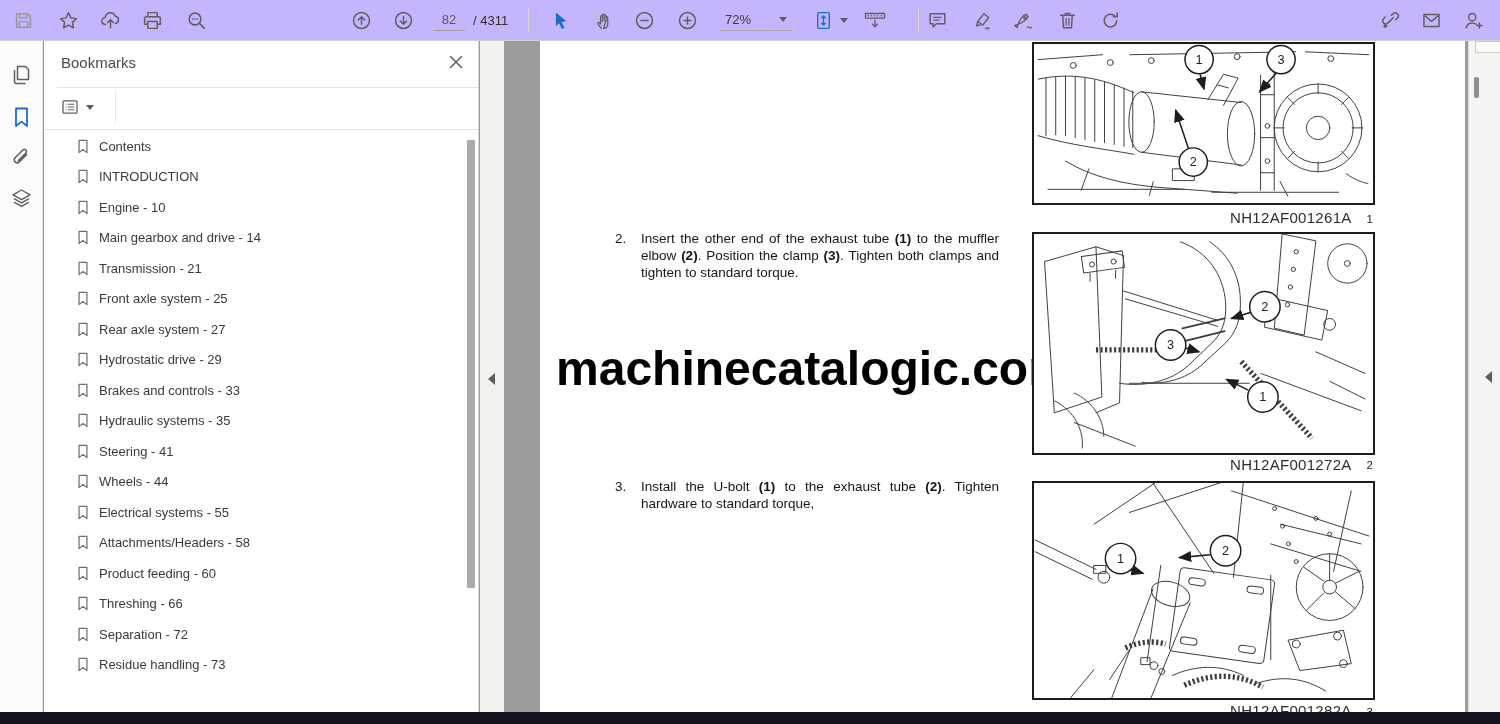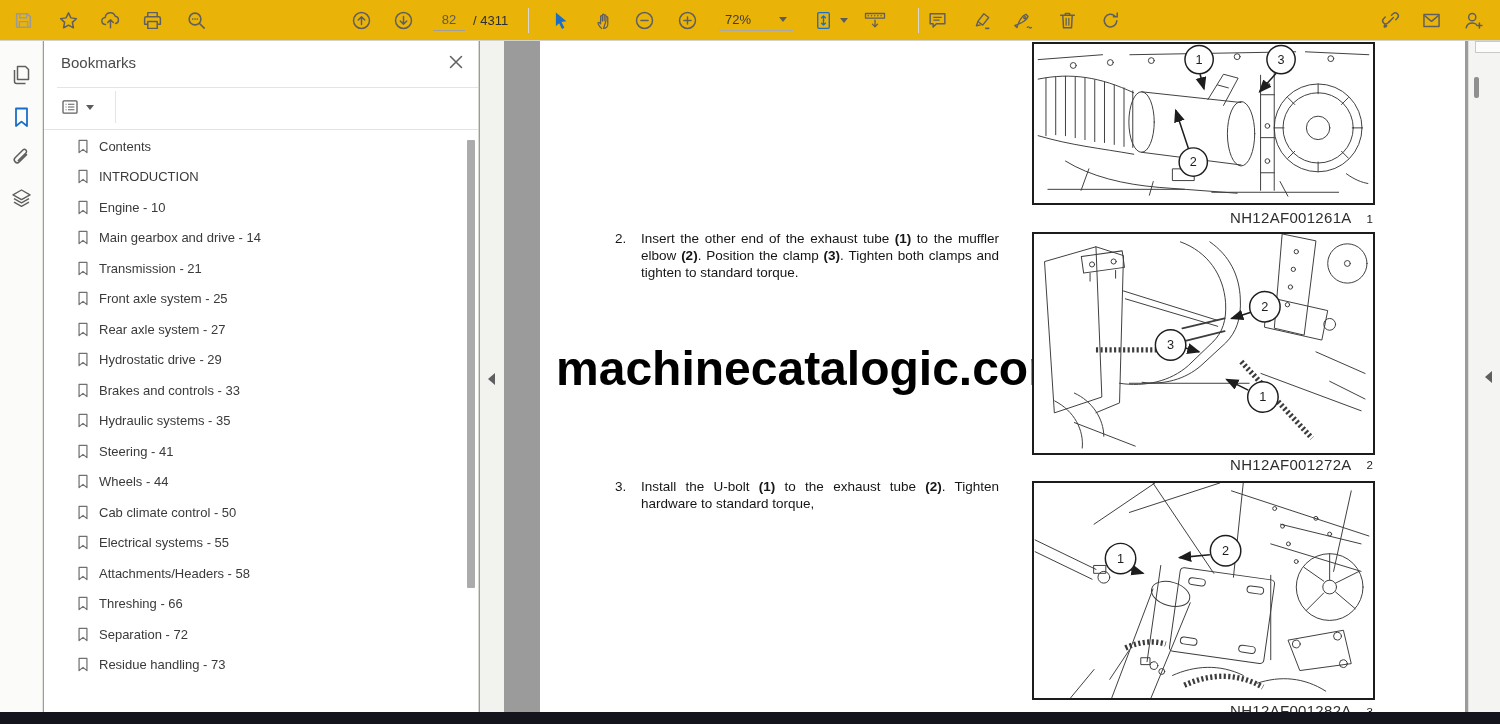--- a/index.html
+++ b/index.html
@@ -1,21 +1,21 @@
 <!DOCTYPE html>
 <html><head>
 <meta charset="utf-8">
 <style>
   * { box-sizing: border-box; margin: 0; padding: 0; }
   html,body { width:1500px; height:724px; overflow:hidden; }
   body { position:relative; font-family:"Liberation Sans", sans-serif; background:#9b9b9b; }
 
   
   .toolbar { position:absolute; left:0; top:0; width:1500px; height:41px;
-             background:#eab308; border-bottom:1px solid #d2d2cf; z-index:15; }
+             background:#c4b5fd; border-bottom:1px solid #d2d2cf; z-index:15; }
   .tb { position:absolute; top:10px; width:21px; height:21px; cursor:pointer; }
   .tb svg { width:100%; height:100%; display:block; }
   .tb-sep { position:absolute; top:8px; width:1px; height:25px; background:#d8d8d5; }
   .page-box { position:absolute; left:433px; top:8px; width:32px; height:23px;
               border-bottom:1px solid #9f9f9f; color:#5a5a5a; font-size:13px;
               text-align:center; line-height:23px; background:transparent; }
   .page-total { position:absolute; left:473px; top:13px; font-size:13px; color:#2f2f2f; }
   .zoom-box { position:absolute; left:719px; top:8px; width:74px; height:23px;
               border-bottom:1px solid #a9a9a9; display:flex; align-items:center;
               justify-content:space-between; padding:0 6px; cursor:pointer; }
@@ -373,41 +373,41 @@
     <span class="bm-label">Steering - 41</span>
   </div>
 
   <div class="bm-row">
     <svg class="bm-ico" viewBox="0 0 16 18">
           <path d="M3.5 2h9v14l-4.5-3.7L3.5 16z" fill="none" stroke="#707070" stroke-width="1.4" stroke-linejoin="round"></path>
         </svg>
     <span class="bm-label">Wheels - 44</span>
   </div>
 
-  <div class="bm-row">
-    <svg class="bm-ico" viewBox="0 0 16 18">
-          <path d="M3.5 2h9v14l-4.5-3.7L3.5 16z" fill="none" stroke="#707070" stroke-width="1.4" stroke-linejoin="round"></path>
-        </svg>
-    <span class="bm-label">Cab climate control - 50</span>
-  </div>
 
   <div class="bm-row">
     <svg class="bm-ico" viewBox="0 0 16 18">
           <path d="M3.5 2h9v14l-4.5-3.7L3.5 16z" fill="none" stroke="#707070" stroke-width="1.4" stroke-linejoin="round"></path>
         </svg>
     <span class="bm-label">Electrical systems - 55</span>
   </div>
 
   <div class="bm-row">
     <svg class="bm-ico" viewBox="0 0 16 18">
           <path d="M3.5 2h9v14l-4.5-3.7L3.5 16z" fill="none" stroke="#707070" stroke-width="1.4" stroke-linejoin="round"></path>
         </svg>
     <span class="bm-label">Attachments/Headers - 58</span>
   </div>
 
+  <div class="bm-row">
+    <svg class="bm-ico" viewBox="0 0 16 18">
+          <path d="M3.5 2h9v14l-4.5-3.7L3.5 16z" fill="none" stroke="#707070" stroke-width="1.4" stroke-linejoin="round"></path>
+        </svg>
+    <span class="bm-label">Product feeding - 60</span>
+  </div>
 
   <div class="bm-row">
     <svg class="bm-ico" viewBox="0 0 16 18">
           <path d="M3.5 2h9v14l-4.5-3.7L3.5 16z" fill="none" stroke="#707070" stroke-width="1.4" stroke-linejoin="round"></path>
         </svg>
     <span class="bm-label">Threshing - 66</span>
   </div>
 
   <div class="bm-row">
     <svg class="bm-ico" viewBox="0 0 16 18">

